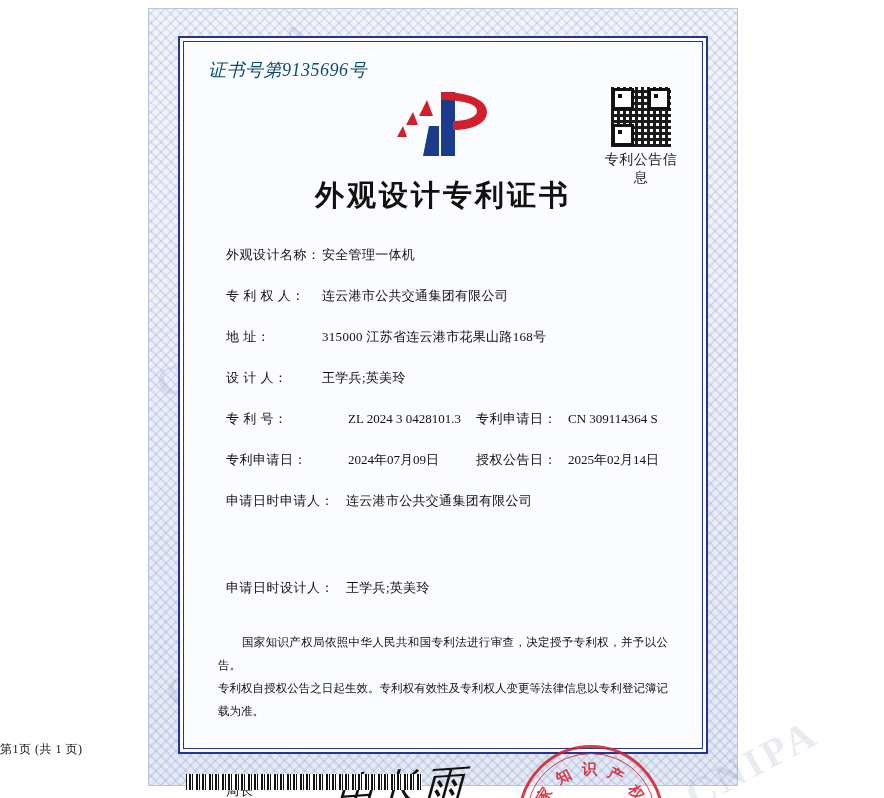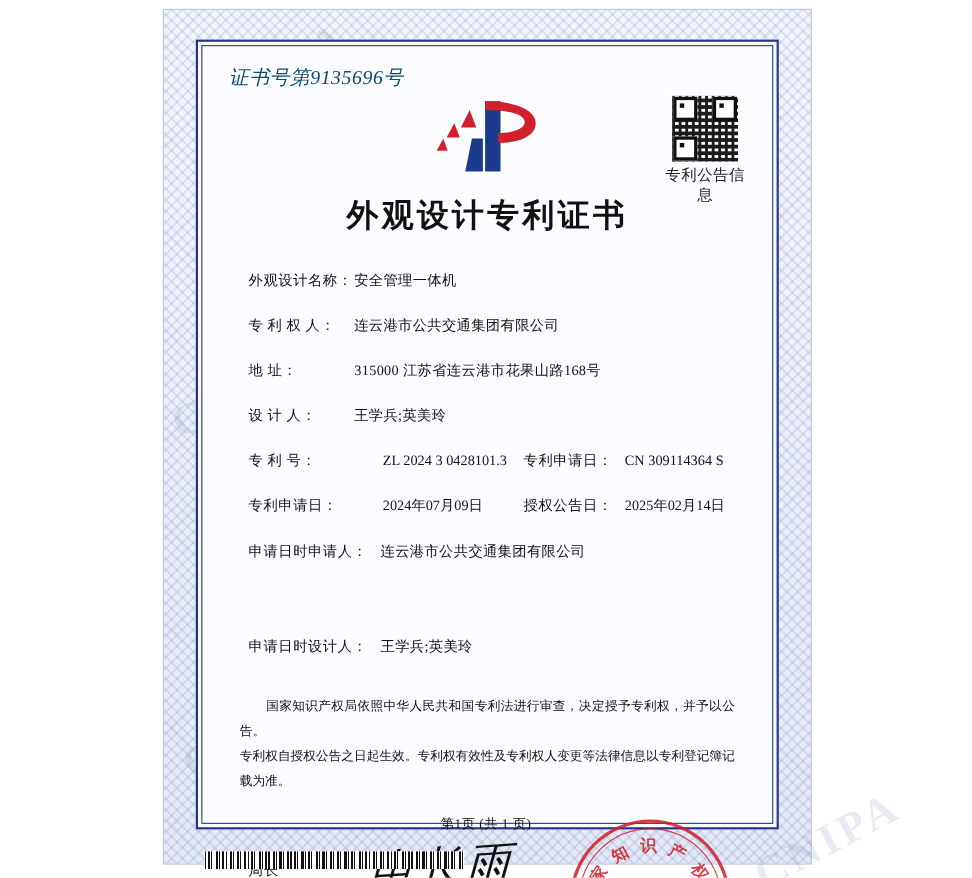--- a/index.html
+++ b/index.html
@@ -245,21 +245,20 @@
     font-size: 15px;
     font-weight: bold;
     fill: #cf1f2c;
     letter-spacing: 3px;
   }
   .page-no {
     position: absolute;
     left: 0;
     right: 0;
     bottom: 40px;
-    text-align: center;
     font-size: 12px;
     color: #111;
     letter-spacing: 0.5px;
   }
   .barcode {
     position: absolute;
     left: 186px;
     bottom: 8px;
     width: 236px;
     height: 16px;

